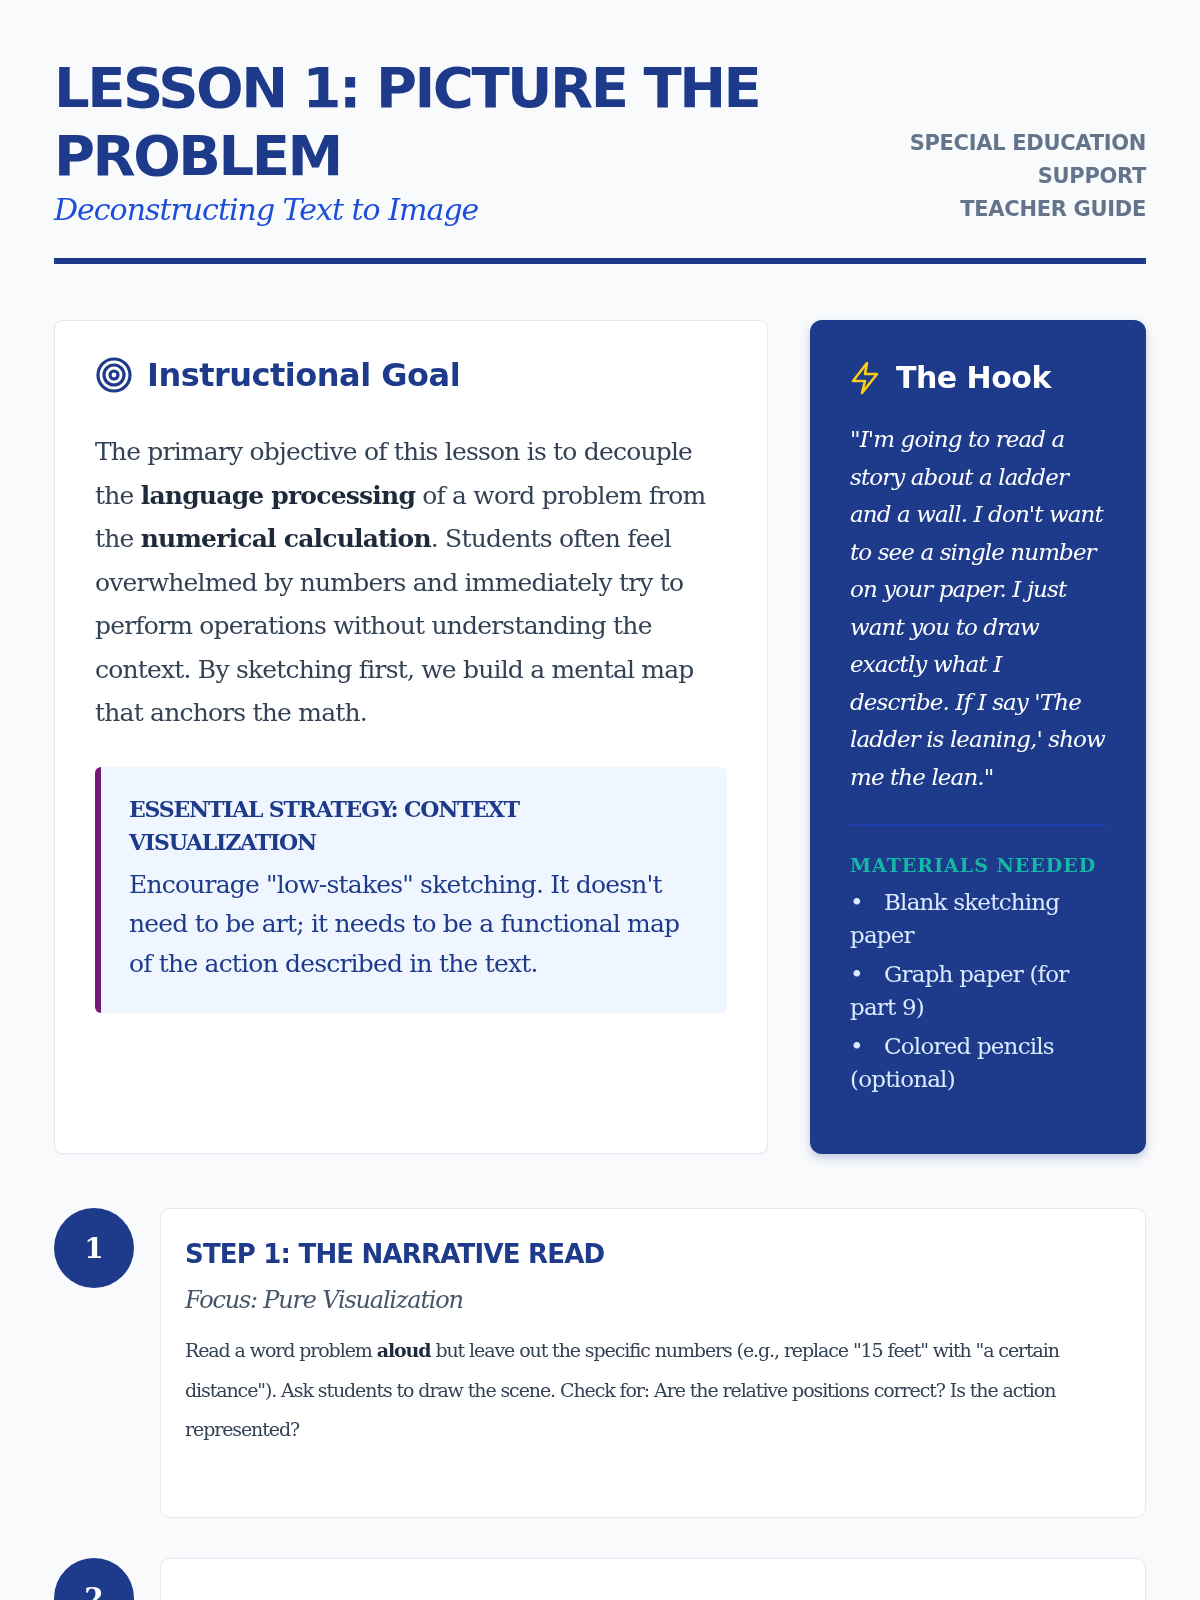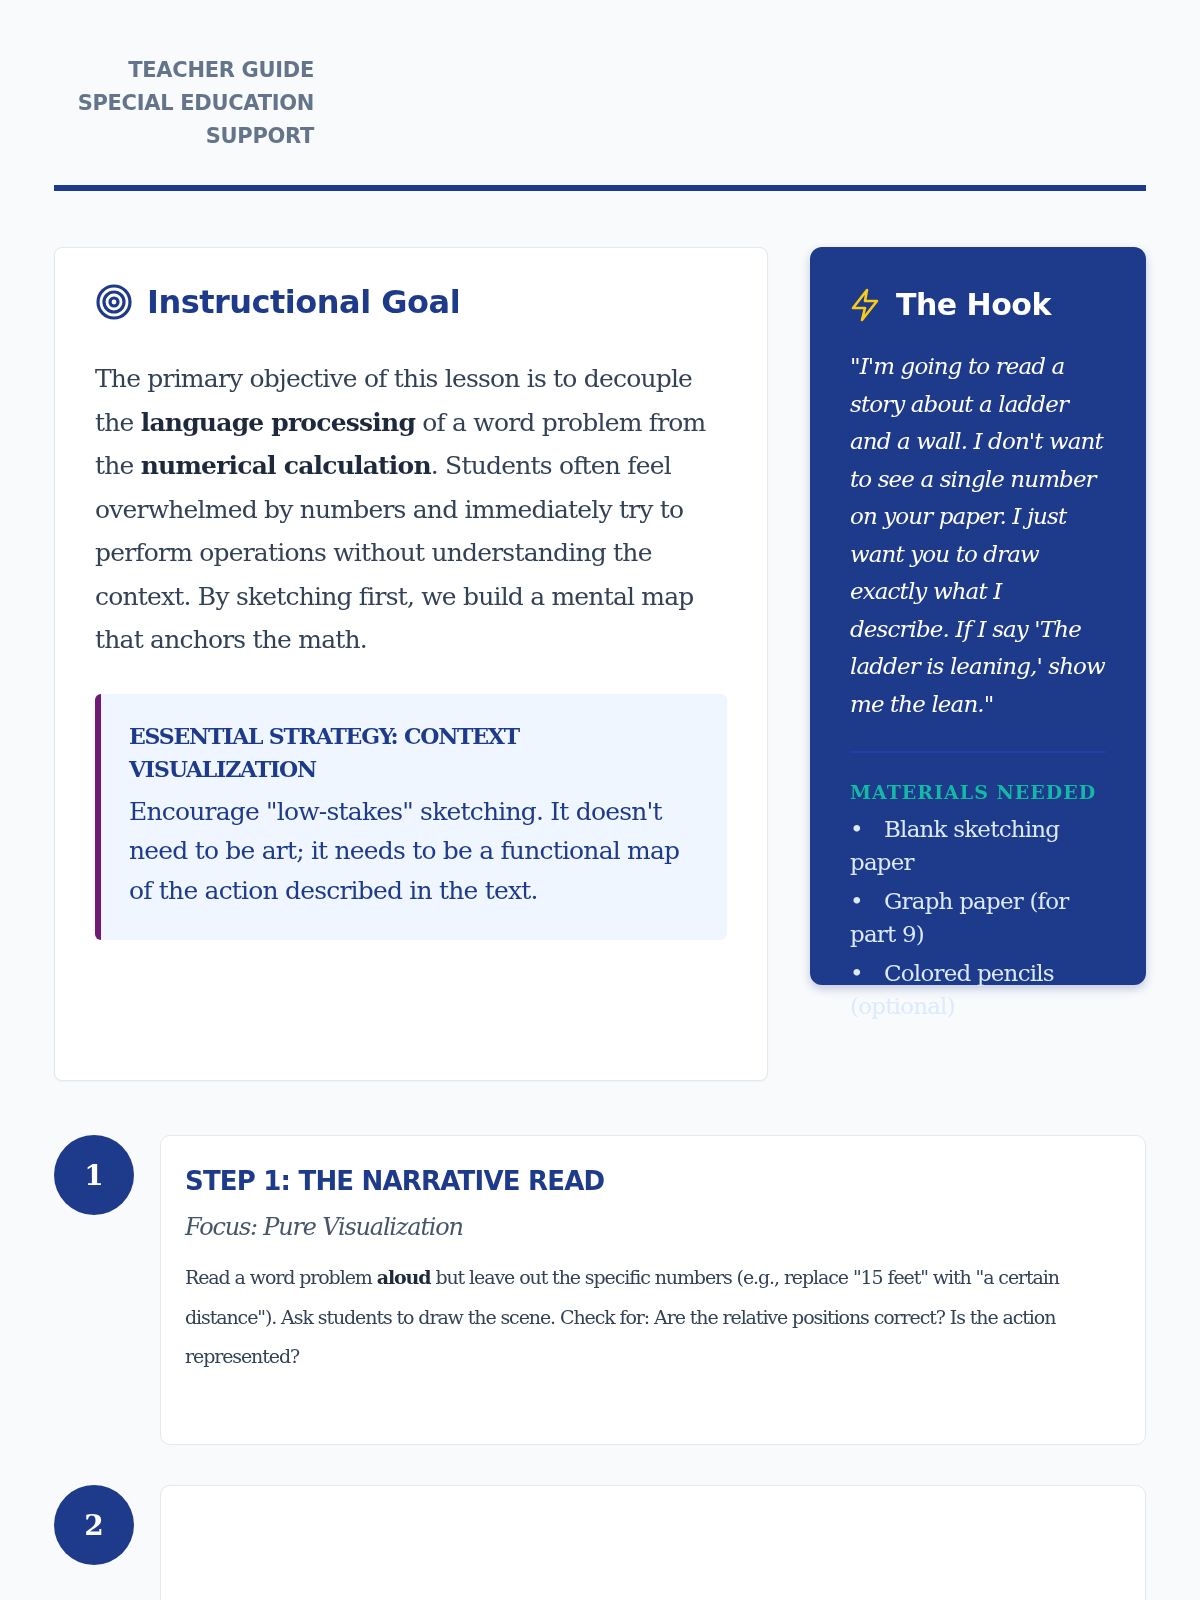--- a/index.html
+++ b/index.html
@@ -104,21 +104,21 @@
     .strategy-text {
       margin-top: 6px;
       font-size: 25px;
       line-height: 39.5px;
       letter-spacing: -0.8px;
       color: #1e3a8a;
     }
 
     .hook-card {
       flex: 1 1 auto;
-      height: 738px;
+      height: 834px;
       background: #1e3a8a;
       border-radius: 12px;
       padding: 40px 40px;
       color: #ffffff;
       box-shadow: 0 4px 10px rgba(30,58,138,0.25);
     }
     .hook-card .card-heading { color: #ffffff; font-size: 30px; gap: 16px; }
     .hook-quote {
       margin-top: 26px;
       font-style: italic;
@@ -211,23 +211,27 @@
       color: #334155;
     }
     .step-text b { color: #1e293b; }
   </style>
 </head>
 <body>
 
 <div class="page">
 
   <header class="header">
+    <div>
+      <h1 class="title">LESSON 1: PICTURE THE PROBLEM</h1>
+      <div class="subtitle">Deconstructing Text to Image</div>
+    </div>
     <div class="meta">
+      <div style="max-width:260px;margin-left:auto;">SPECIAL EDUCATION SUPPORT</div>
       <div>TEACHER GUIDE</div>
-      <div style="max-width:260px;margin-left:auto;">SPECIAL EDUCATION SUPPORT</div>
     </div>
   </header>
 
   <section class="grid">
 
     <article class="goal-card">
       <h2 class="card-heading">
         <svg width="38" height="38" viewBox="0 0 38 38">
           <circle cx="19" cy="19" r="16" fill="none" stroke="#1e3a8a" stroke-width="3.2"></circle>
           <circle cx="19" cy="19" r="10" fill="none" stroke="#1e3a8a" stroke-width="3.2"></circle>

